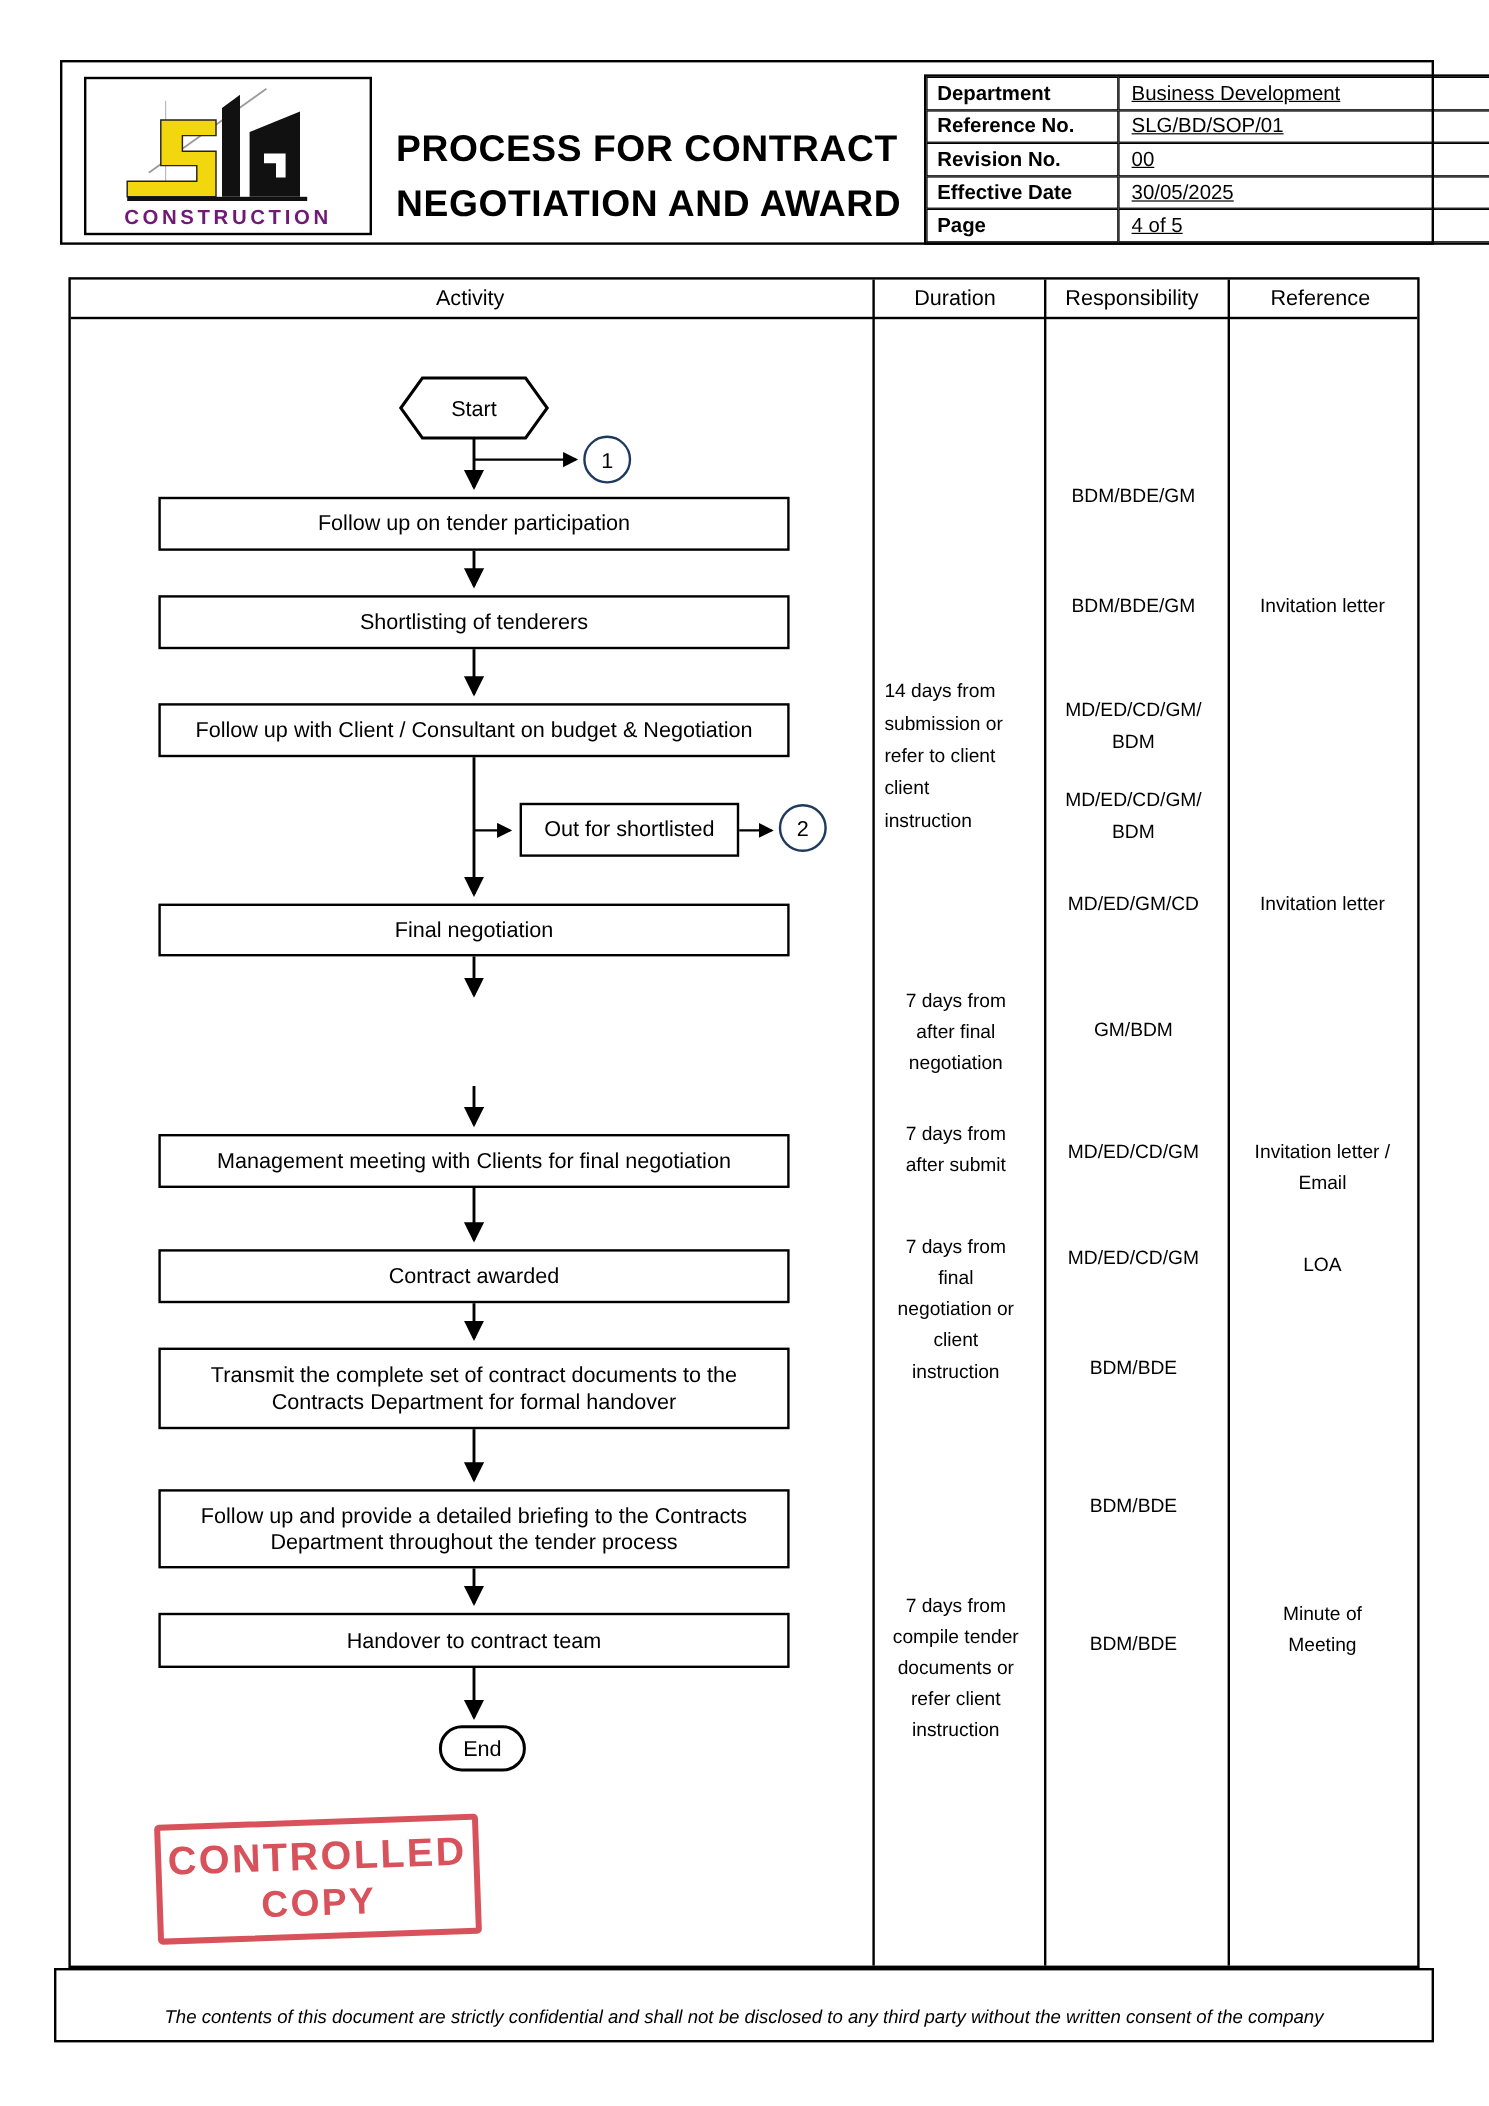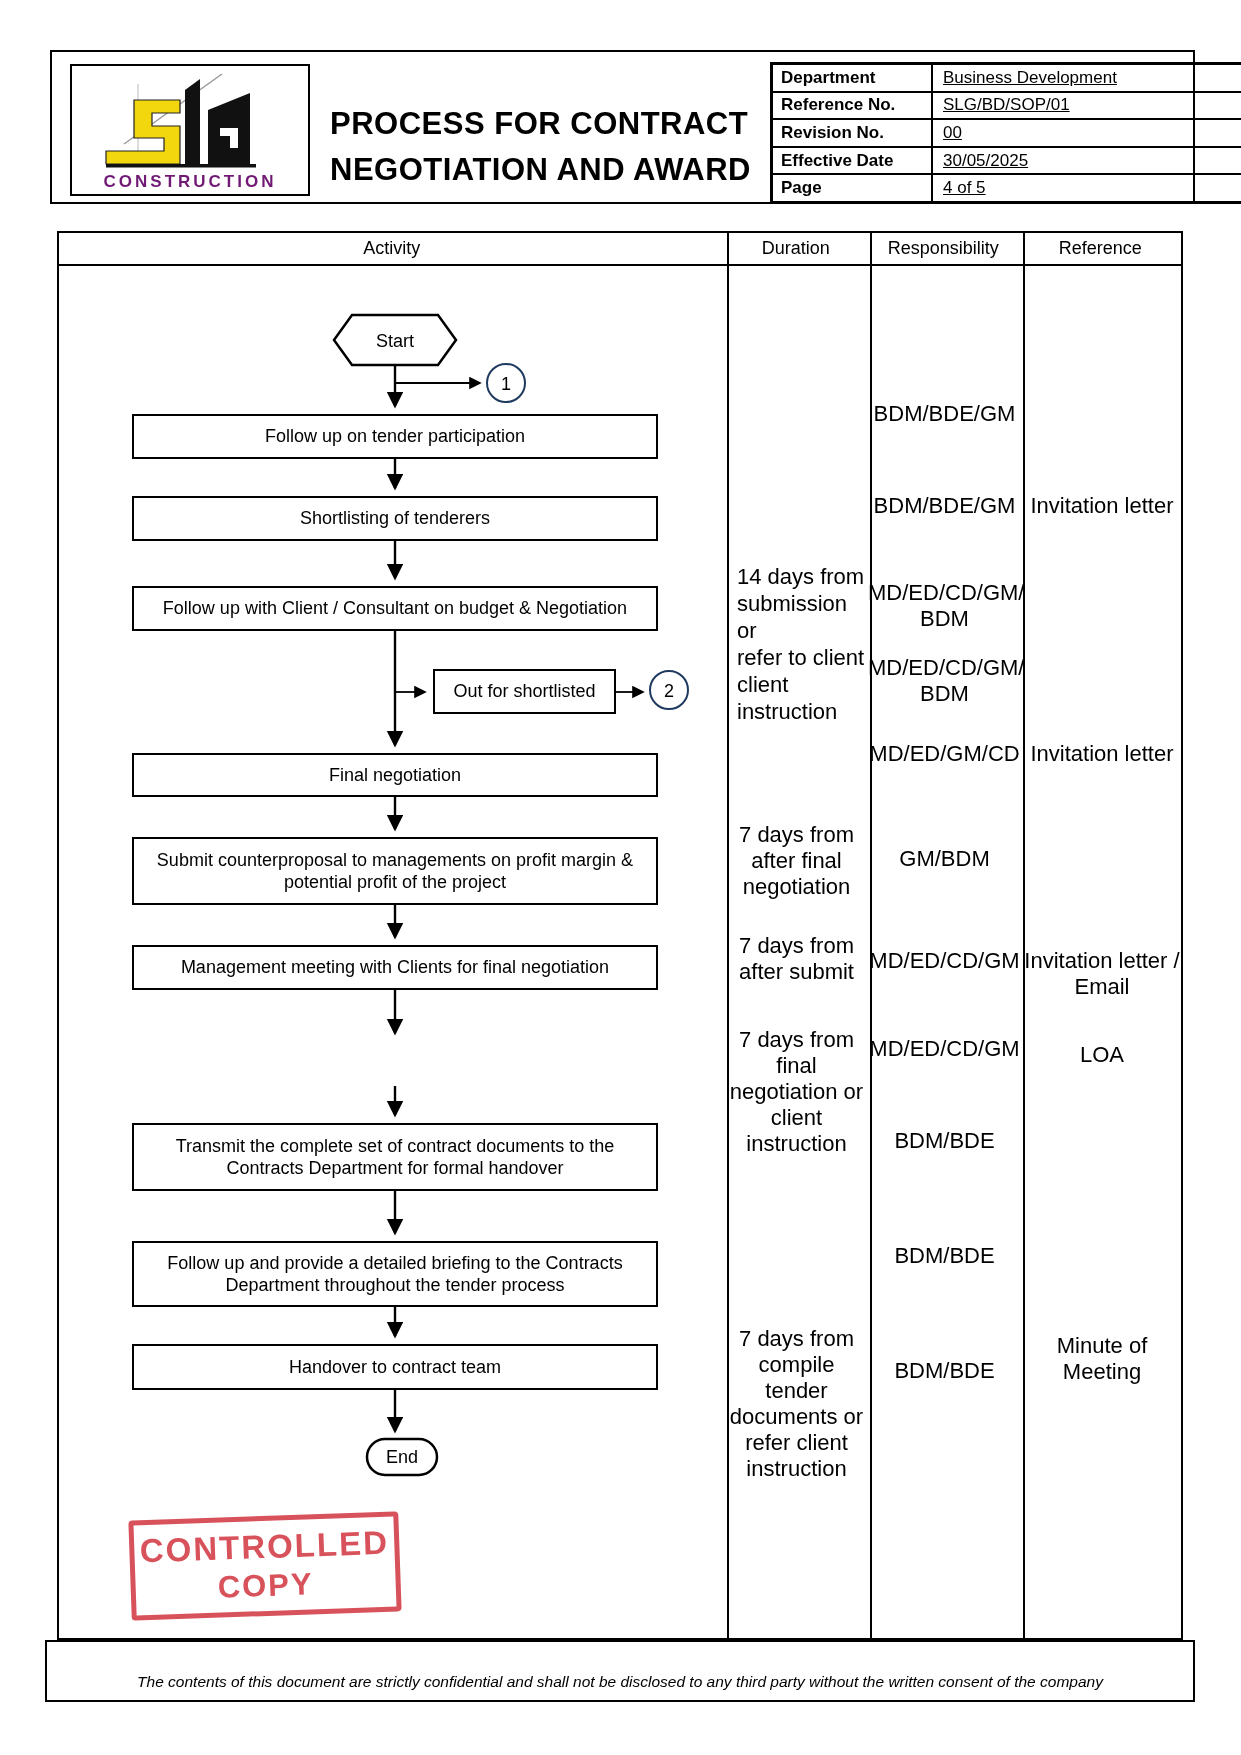--- a/index.html
+++ b/index.html
@@ -28,21 +28,21 @@
   
   .fbox{position:absolute;left:132px;width:526px;border:2.2px solid #000;background:#fff;
         display:flex;align-items:center;justify-content:center;text-align:center;
         font-size:18px;line-height:1.25;padding:2px 8px;box-sizing:border-box;}
   .sidebox{position:absolute;left:433px;top:669px;width:183px;height:45px;
            border:2.2px solid #000;background:#fff;display:flex;align-items:center;
            justify-content:center;font-size:18px;box-sizing:border-box;}
   svg.flow{position:absolute;left:0;top:0;pointer-events:none;}
   svg.flow text{font-family:"Liberation Sans",sans-serif;}
   
-  .note{position:absolute;font-size:22px;line-height:26px;white-space:pre-line;
+  .note{position:absolute;font-size:16px;line-height:26px;white-space:pre-line;
         text-align:center;}
   .dur{left:725px;width:143px;}
   .dur0{left:737px;width:128px;text-align:left;line-height:27px;}
   .resp{left:868px;width:153px;}
   .ref{left:1021px;width:162px;}
   
   .stamp{left:130px;top:1516px;width:270px;height:100px;border:5px solid #d6454f;
          border-radius:4px;transform:rotate(-2deg);display:flex;flex-direction:column;
          align-items:center;justify-content:center;color:#d6454f;opacity:.93;}
   .stamp .l1{font-size:33px;font-weight:800;letter-spacing:2px;line-height:40px;}
@@ -96,22 +96,22 @@
       <div style="width:143px;">Duration</div>
       <div style="width:153px;">Responsibility</div>
       <div style="width:162px;">Reference</div>
     </div>
   </div>
 
   <div class="fbox" style="top:414px;height:45px;">Follow up on tender participation</div>
   <div class="fbox" style="top:496px;height:45px;">Shortlisting of tenderers</div>
   <div class="fbox" style="top:586px;height:45px;">Follow up with Client / Consultant on budget &amp; Negotiation</div>
   <div class="fbox" style="top:753px;height:44px;">Final negotiation</div>
-  <div class="fbox" style="top:837px;height:68px;">Submit counterproposal to managements on profit margin &amp; potential profit of the project</div>
   <div class="fbox" style="top:945px;height:45px;">Management meeting with Clients for final negotiation</div>
+  <div class="fbox" style="top:1041px;height:45px;">Contract awarded</div>
   <div class="fbox" style="top:1123px;height:68px;">Transmit the complete set of contract documents to the Contracts Department for formal handover</div>
   <div class="fbox" style="top:1241px;height:66px;text-align:center;">Follow up and provide a detailed briefing to the Contracts Department throughout the tender process</div>
   <div class="fbox" style="top:1344px;height:46px;">Handover to contract team</div>
   <div class="sidebox">Out for shortlisted</div>
 
   <svg class="flow" width="1241" height="1755" viewBox="0 0 1241 1755">
     <defs>
       <marker id="ah" markerWidth="8" markerHeight="8" refX="6" refY="3.5" orient="auto">
         <path d="M0,0 L7,3.5 L0,7 Z" fill="#000"></path>
       </marker>

